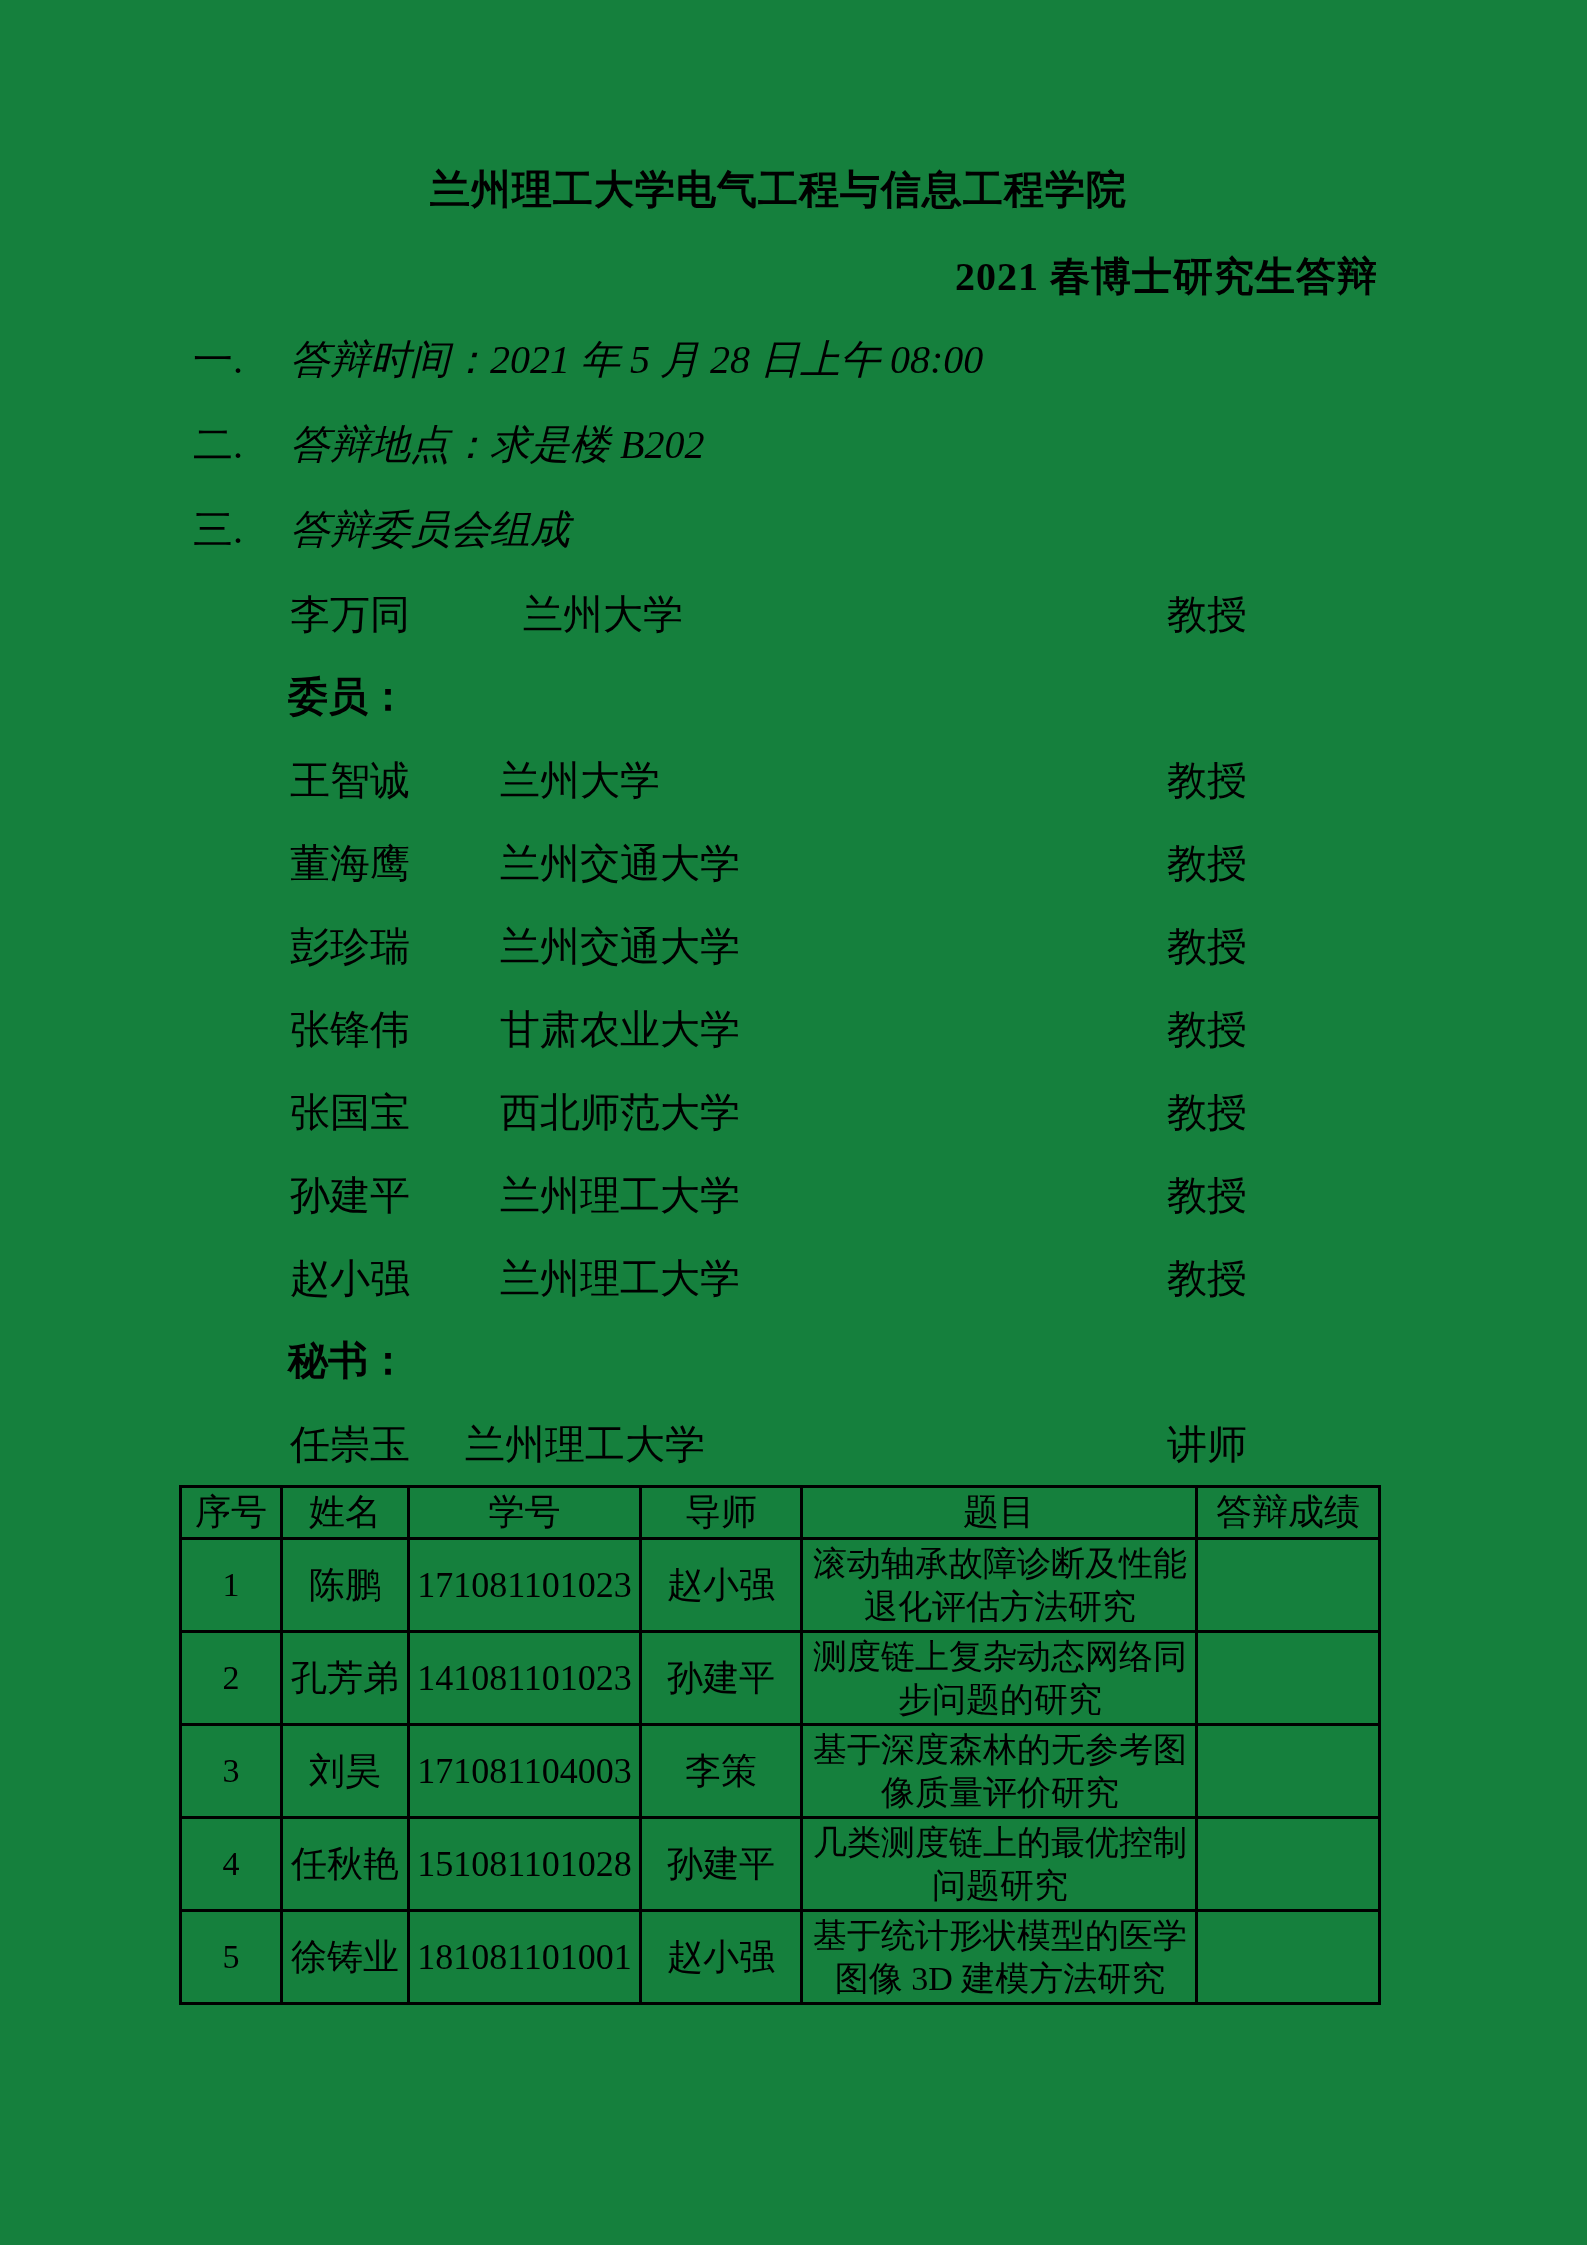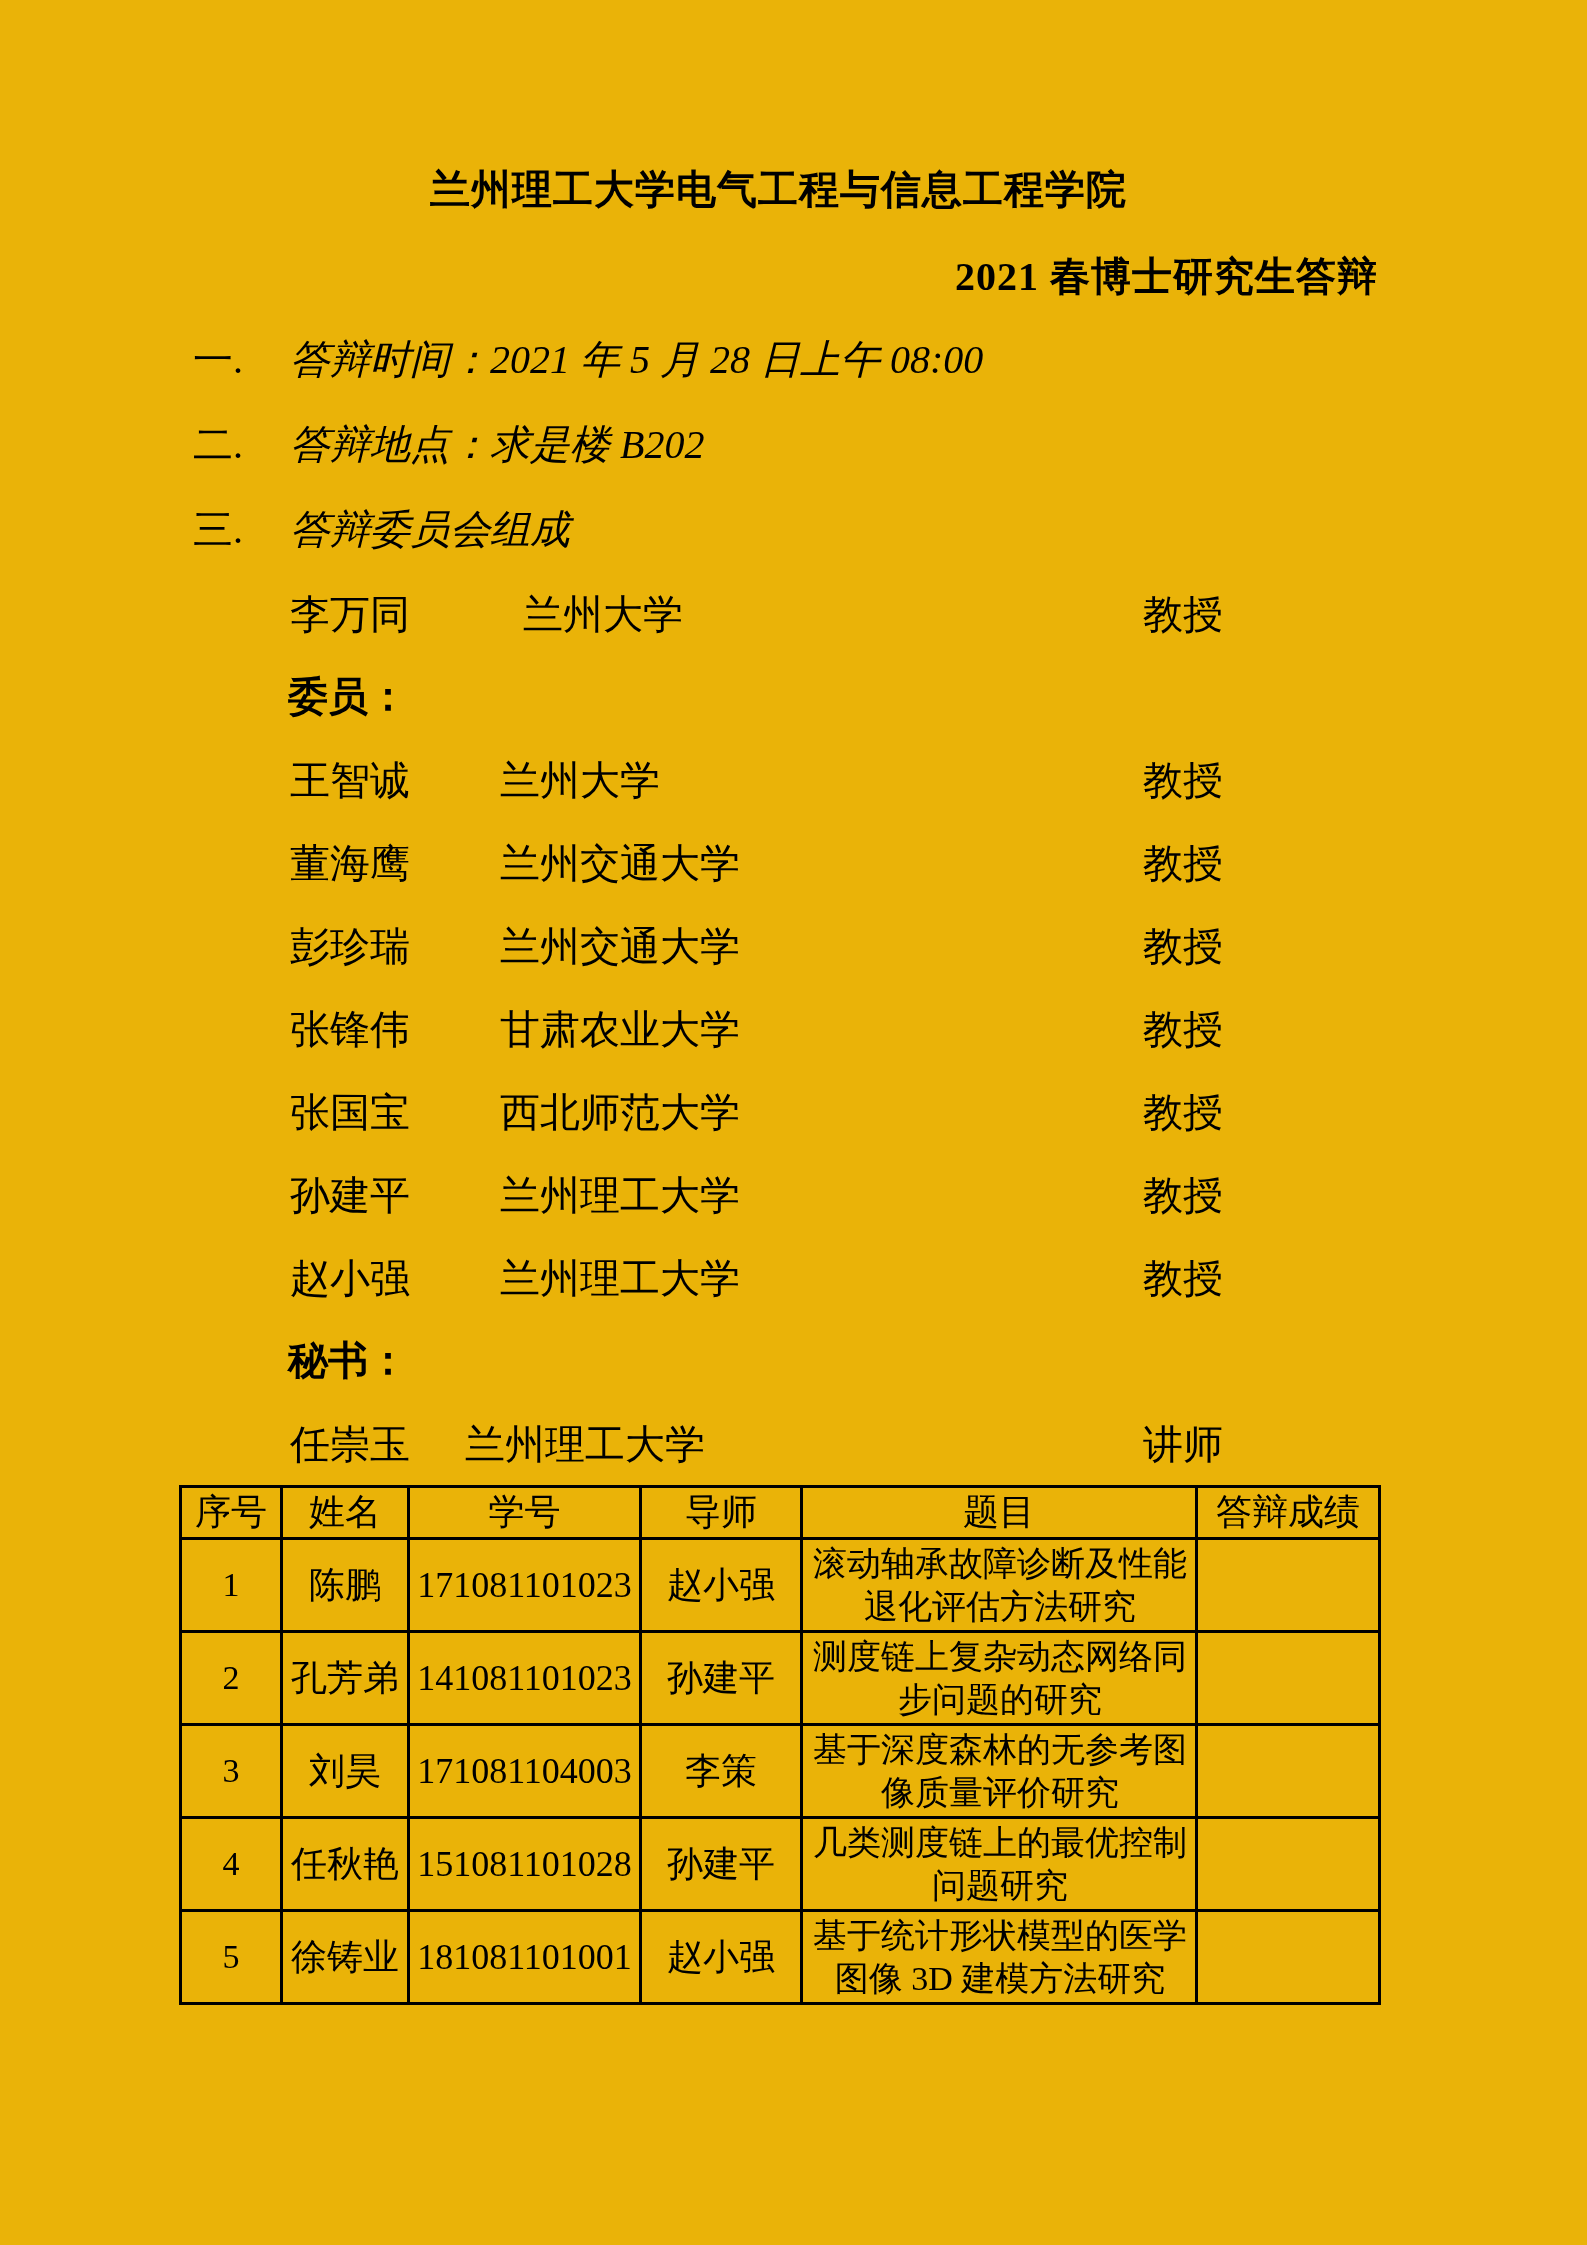--- a/index.html
+++ b/index.html
@@ -1,19 +1,19 @@
 <!DOCTYPE html>
 <html><head>
 <meta charset="utf-8">
 <style>
   html, body { margin:0; padding:0; background:#ffffff; }
   .page {
     position:relative;
     width:1587px; height:2245px;
-    background:#eab308;
+    background:#15803d;
     color:#000000;
     font-family:"Liberation Serif","DejaVu Serif",serif;
     overflow:hidden;
   }
   .content { width:1199px; margin-left:179px; }
 
   .title {
     margin:0; padding-top:169px;
     font-size:40px; line-height:41px; font-weight:bold;
     text-align:center; letter-spacing:1px;
@@ -32,21 +32,21 @@
   .c-line { height:83px; position:relative; font-size:40px; }
   .c-label { line-height:83px; padding-left:109px; font-weight:bold; }
   .person span {
     position:absolute; top:50%; transform:translateY(-50%);
     white-space:nowrap;
   }
   .p-name { left:111px; }
   .p-inst { left:321px; }
   .chair .p-inst { left:344px; }
   .secretary .p-inst { left:286px; }
-  .p-rank { left:964px; }
+  .p-rank { left:988px; }
 
   table.defense {
     border-collapse:collapse; table-layout:fixed;
     width:1199px;
     padding-left:44px;
   }
   .defense col.c-no    { width:101px; }
   .defense col.c-name  { width:127px; }
   .defense col.c-id    { width:232px; }
   .defense col.c-sup   { width:161px; }

